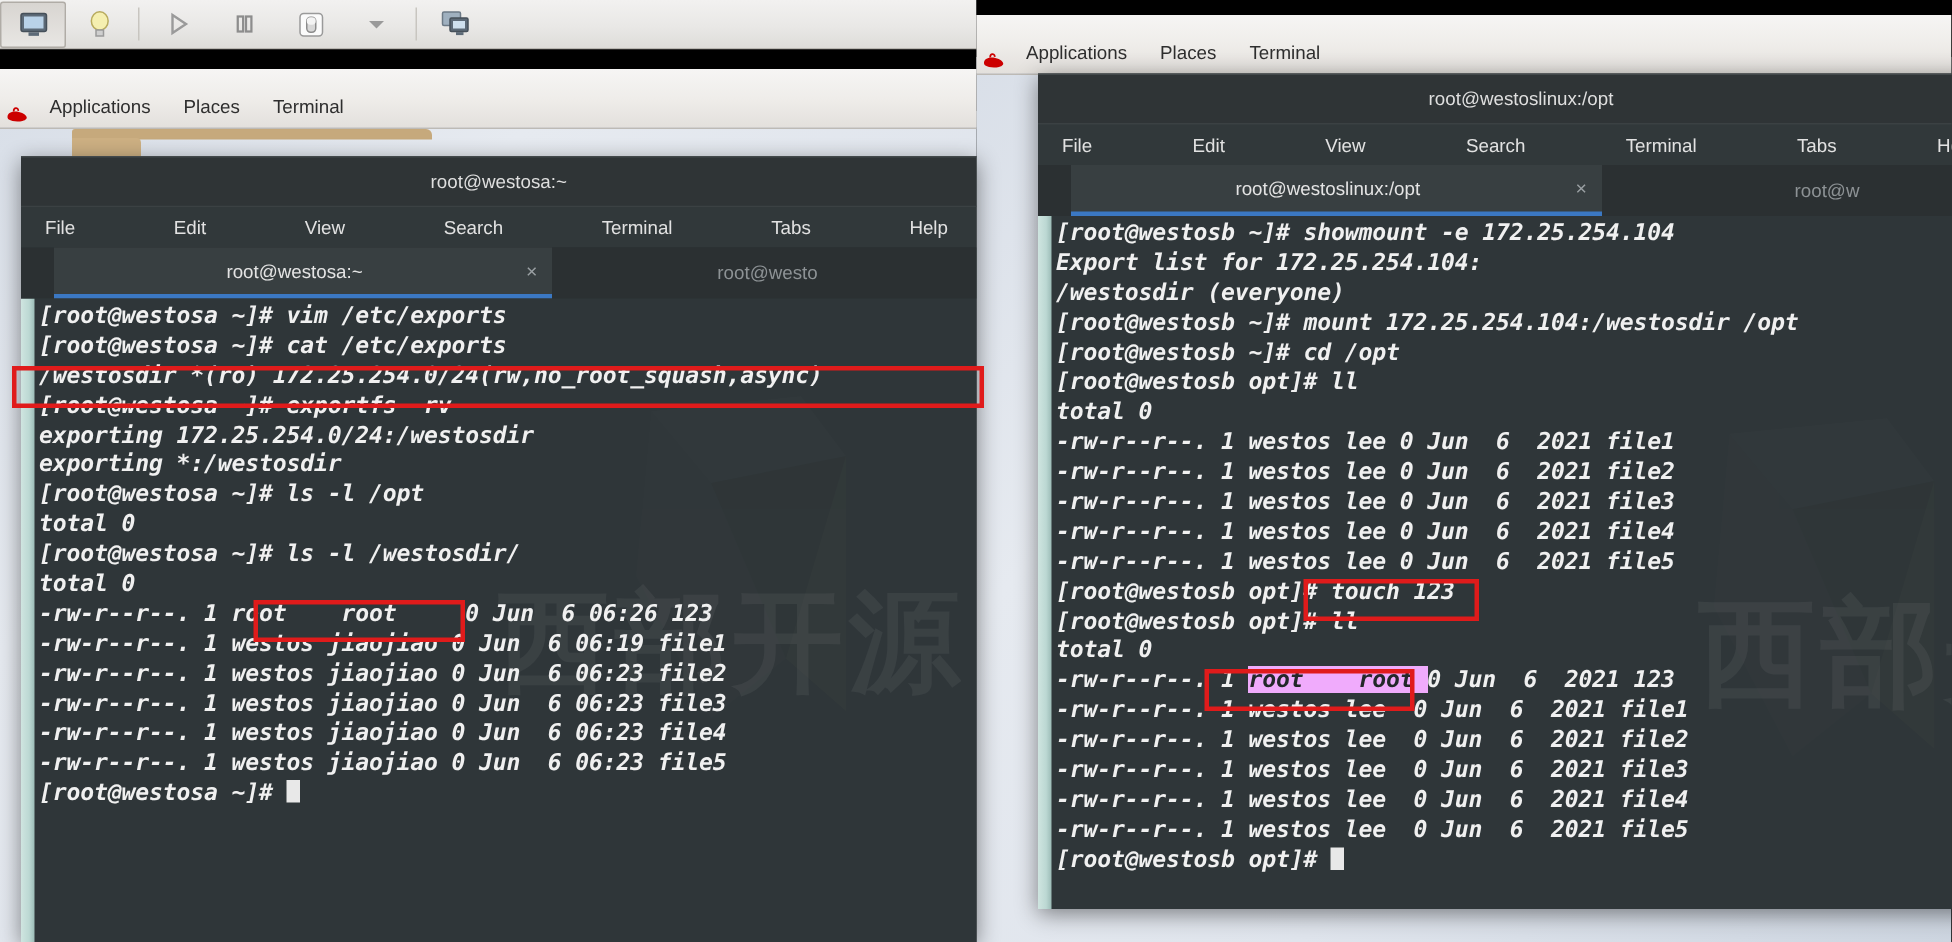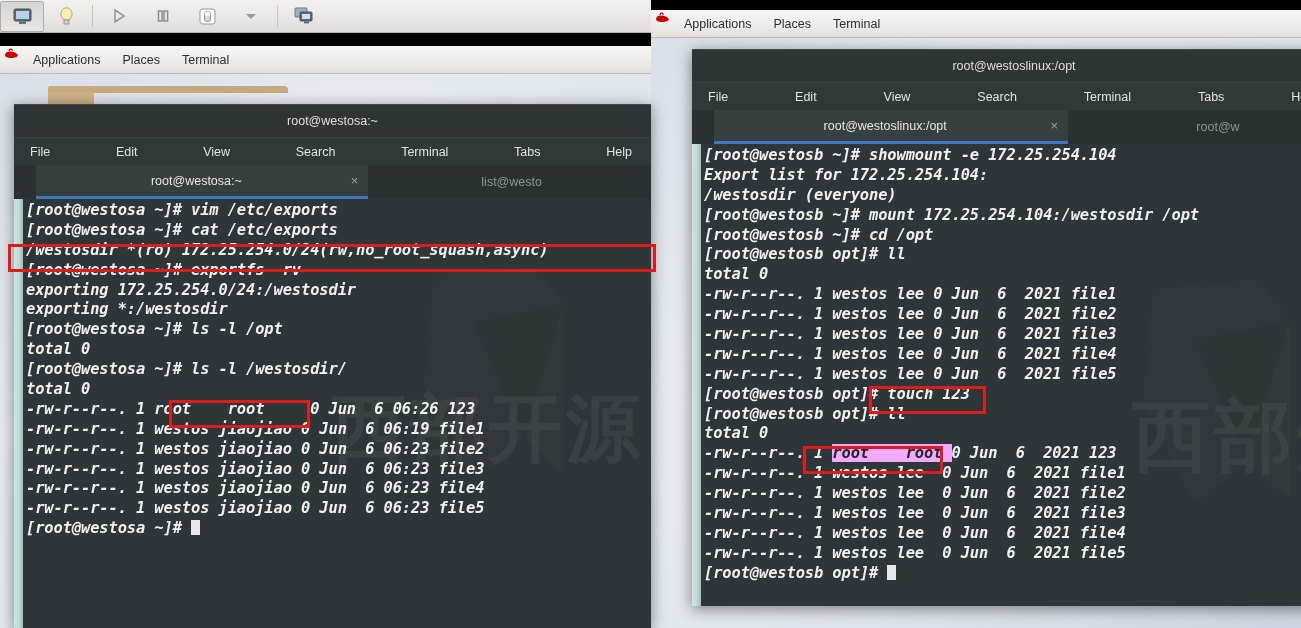--- a/index.html
+++ b/index.html
@@ -36,24 +36,24 @@
     box-sizing: border-box;
   }
   .tb-sep {
     width: 1px; height: 22px; background: #c8c5c0; margin: 0 4px;
   }
   .tb-ico { display:block; }
 
   
   .gnome-bar {
     position: absolute;
-    height: 28px;
+    height: 40px;
     background: linear-gradient(to bottom,#f6f5f4 0%,#efedea 50%,#e3e0dc 100%);
     border-bottom: 1px solid #bdbab5;
-    display: flex; align-items: flex-start;
+    display: flex; align-items: flex-end;
     box-sizing: border-box;
     font-size: 12.5px;
     color: #2e2e2e;
     z-index: 5;
   }
   .gnome-bar .rh-logo {
     width: 18px; height: 16px; margin-left: 2px; margin-right: 2px;
     display: flex; align-items:center; justify-content:center;
   }
   .gnome-bar .gb-item {
@@ -291,21 +291,21 @@
       <span class="mi">Tabs</span>
       <span class="mi">Help</span>
     </div>
 
     <div class="tabbar">
       <div class="tab active" style="width:353px;">
         <span class="tab-label">root@westosa:~</span>
         <span class="tab-close">×</span>
       </div>
       <div class="tab inactive" style="width:300px;">
-        <span class="tab-label">list@westo</span>
+        <span class="tab-label">root@westo</span>
       </div>
     </div>
 
     <div class="term-body" style="height:431px;">
       <div class="term-scroll"></div>
 
       <div class="wm-logo" style="left:400px; top:65px;">
         <svg width="200" height="215" viewBox="0 0 200 215">
           <path d="M20 10 L120 0 L150 40 L60 58 Z" fill="#ffffff" opacity="0.10"></path>
           <path d="M60 58 L150 40 L150 210 L110 175 Z" fill="#cfd36a" opacity="0.18"></path>

